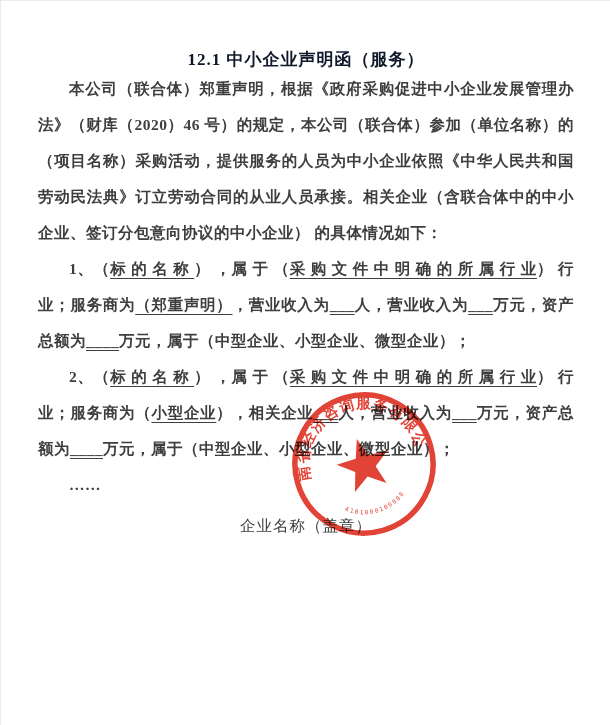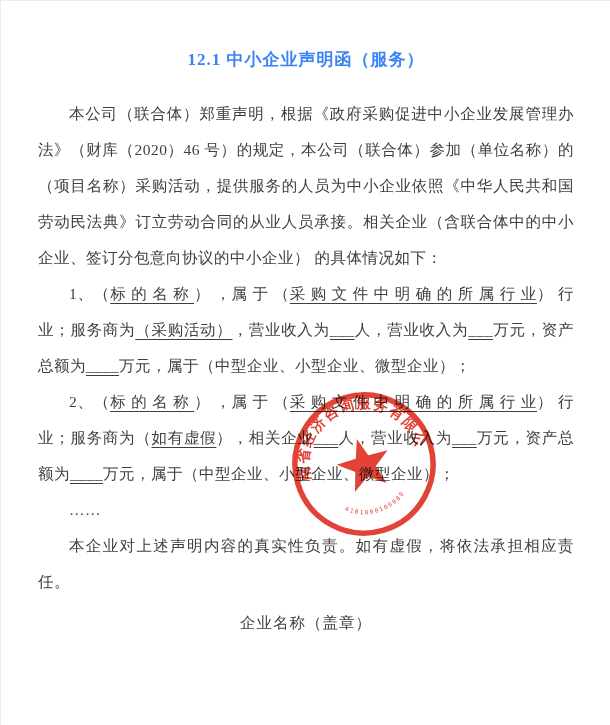--- a/index.html
+++ b/index.html
@@ -13,26 +13,26 @@
     color:#3e3e3e;
     position:relative;
     overflow:hidden;
   }
   .doc{padding:10px 36px 0 37px;position:relative;}
   .title{
     font-size:17px;font-weight:bold;color:#1e1e1e;
     text-align:center;margin:16px 0 0 0;letter-spacing:1px;
   }
   .subtitle{
-    font-size:17px;font-weight:bold;color:#3b82f6;
-    text-align:center;margin:37px 0 25px 0;letter-spacing:1px;
+    font-size:17px;font-weight:bold;color:#0f172a;
+    text-align:center;margin:37px 0 0 0;letter-spacing:1px;
   }
   p.body-par{
     font-size:15.5px;line-height:36px;margin:0;
-    text-align:justify;text-indent:2em;letter-spacing:0.5px;
+    text-align:justify;text-indent:2em;letter-spacing:0.5px;font-weight:bold;
   }
   p.ellipsis-par{margin:0;}
   .u{
     text-decoration:underline;
     text-underline-offset:4px;
   }
   .sig-company{
     font-size:15.5px;text-align:center;margin-top:13px;letter-spacing:1px;
   }
   .stamp{
@@ -49,28 +49,27 @@
 </head>
 <body>
 
 <div class="doc">
 
 
   <h2 class="subtitle">12.1 中小企业声明函（服务）</h2>
 
   <p class="body-par">本公司（联合体）郑重声明，根据《政府采购促进中小企业发展管理办法》（财库（2020）46 号）的规定，本公司（联合体）参加（单位名称）的（项目名称）采购活动，提供服务的人员为中小企业依照《中华人民共和国劳动民法典》订立劳动合同的从业人员承接。相关企业（含联合体中的中小企业、签订分包意向协议的中小企业） 的具体情况如下：</p>
 
-  <p class="body-par"><span>1、（</span><span class="u">标 的 名 称 </span><span>） ，属 于 （</span><span class="u">采 购 文 件 中 明 确 的 所 属 行 业</span><span>） 行业；服务商为</span><span class="u">（采购活动）</span><span>，营业收入为</span><span class="u">___</span><span>人，营业收入为</span><span class="u">___</span><span>万元，资产总额为</span><span class="u">____</span><span>万元，属于（中型企业、小型企业、微型企业）；</span></p>
+  <p class="body-par"><span>1、（</span><span class="u">标 的 名 称 </span><span>） ，属 于 （</span><span class="u">采 购 文 件 中 明 确 的 所 属 行 业</span><span>） 行业；服务商为</span><span class="u">（郑重声明）</span><span>，营业收入为</span><span class="u">___</span><span>人，营业收入为</span><span class="u">___</span><span>万元，资产总额为</span><span class="u">____</span><span>万元，属于（中型企业、小型企业、微型企业）；</span></p>
 
-  <p class="body-par"><span>2、（</span><span class="u">标 的 名 称 </span><span>） ，属 于 （</span><span class="u">采 购 文 件 中 明 确 的 所 属 行 业</span><span>） 行业；服务商为（</span><span class="u">如有虚假</span><span>），相关企业</span><span class="u">___</span><span>人，营业收入为</span><span class="u">___</span><span>万元，资产总额为</span><span class="u">____</span><span>万元，属于（中型企业、小型企业、微型企业）；</span></p>
+  <p class="body-par"><span>2、（</span><span class="u">标 的 名 称 </span><span>） ，属 于 （</span><span class="u">采 购 文 件 中 明 确 的 所 属 行 业</span><span>） 行业；服务商为（</span><span class="u">小型企业</span><span>），相关企业</span><span class="u">___</span><span>人，营业收入为</span><span class="u">___</span><span>万元，资产总额为</span><span class="u">____</span><span>万元，属于（中型企业、小型企业、微型企业）；</span></p>
 
   <p class="body-par ellipsis-par">……</p>
 
 
-  <p class="body-par">本企业对上述声明内容的真实性负责。如有虚假，将依法承担相应责任。</p>
 
   <div class="sig-company">企业名称（盖章）</div>
 
 </div>
 
 <div class="stamp">
   <svg viewBox="0 0 150 150" xmlns="http://www.w3.org/2000/svg">
 
     <circle cx="75" cy="75" r="69" fill="none" stroke="currentColor" stroke-width="5.5"></circle>
 

